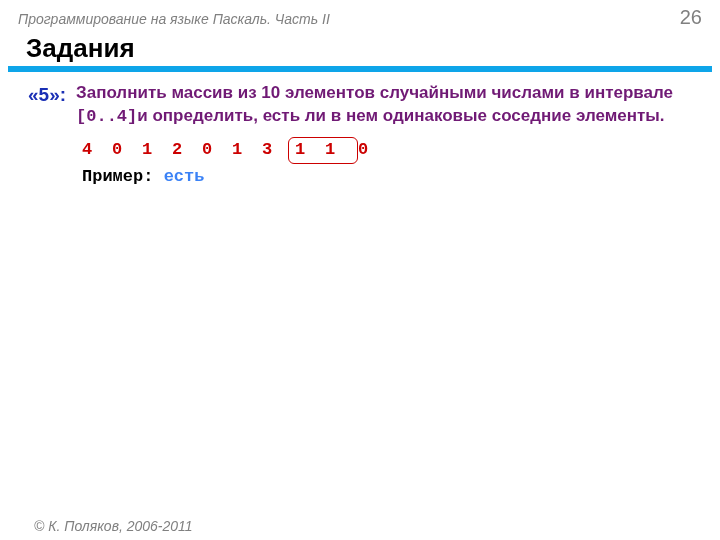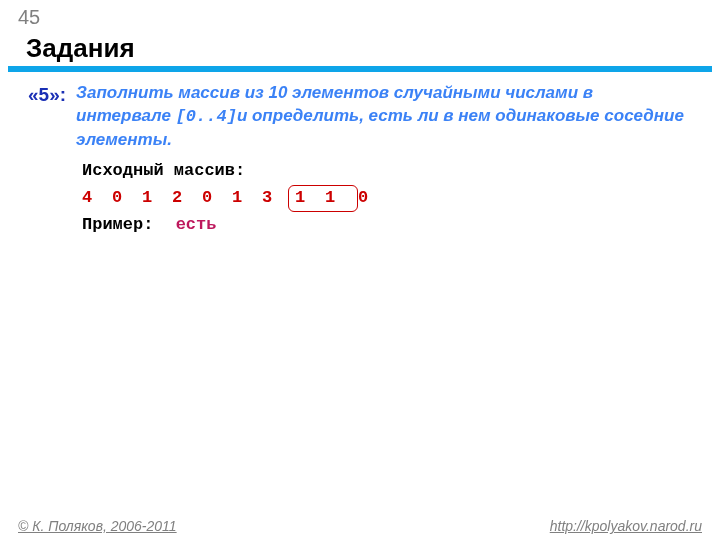--- a/index.html
+++ b/index.html
@@ -45,23 +45,22 @@
   }
   .grade {
     color: #1a2fb5;
     font-weight: bold;
     font-size: 19px;
     margin-right: 10px;
     white-space: nowrap;
   }
   .task-text {
     font-weight: bold;
-    color: #3b82f6;
+    color: #701a75;
     flex: 1;
-    font-style: italic;
   }
   .mono {
     font-family: "Courier New", monospace;
     font-weight: bold;
   }
   .example-block {
     margin-left: 48px;
     margin-top: 6px;
   }
   .example-label {
@@ -100,56 +99,54 @@
     margin-left: -4px;
   }
   .answer-line {
     font-family: "Courier New", monospace;
     font-weight: bold;
     font-size: 17px;
     margin-left: 6px;
     margin-top: 2px;
   }
   .answer-val {
-    color: #be185d;
-    margin-left: 12px;
+    color: #3b82f6;
   }
   .footer {
     position: absolute;
     bottom: 6px;
     left: 0;
     right: 0;
     display: flex;
     justify-content: space-between;
-    padding: 0 18px;
+    padding: 0 34px;
     color: #808080;
     font-style: italic;
     font-size: 14px;
-    text-decoration: underline;
   }
 </style>
 </head>
 <body>
 
 <div class="header">
-  <span class="page-num">45</span>
+  <span>Программирование на языке Паскаль. Часть II</span>
+  <span class="page-num">26</span>
 </div>
 
 <div class="title">Задания</div>
 
 <div class="content">
   <div class="task">
     <span class="grade">«5»:</span>
     <span class="task-text">
       <span>Заполнить массив из 10 элементов случайными числами в интервале </span><span class="mono">[0..4]</span><span>и определить, есть ли в нем одинаковые соседние элементы.</span>
     </span>
   </div>
 
   <div class="example-block">
-    <div class="array-label">Исходный массив:</div>
     <div class="array-row" id="array-row">
         <span class="arr-el">4</span>
         <span class="arr-el">0</span>
         <span class="arr-el">1</span>
         <span class="arr-el">2</span>
         <span class="arr-el">0</span>
         <span class="arr-el">1</span>
         <span class="arr-el">3</span>
         <span class="highlight-box">
           <span class="arr-el">1</span>
@@ -158,14 +155,13 @@
         <span class="arr-el">0</span>
       </div>
     <div class="answer-line">
       <span>Пример: </span><span class="answer-val">есть</span>
     </div>
   </div>
 </div>
 
 <div class="footer">
   <span>© К. Поляков, 2006-2011</span>
-  <span>http://kpolyakov.narod.ru</span>
 </div>
 
 </body></html>

